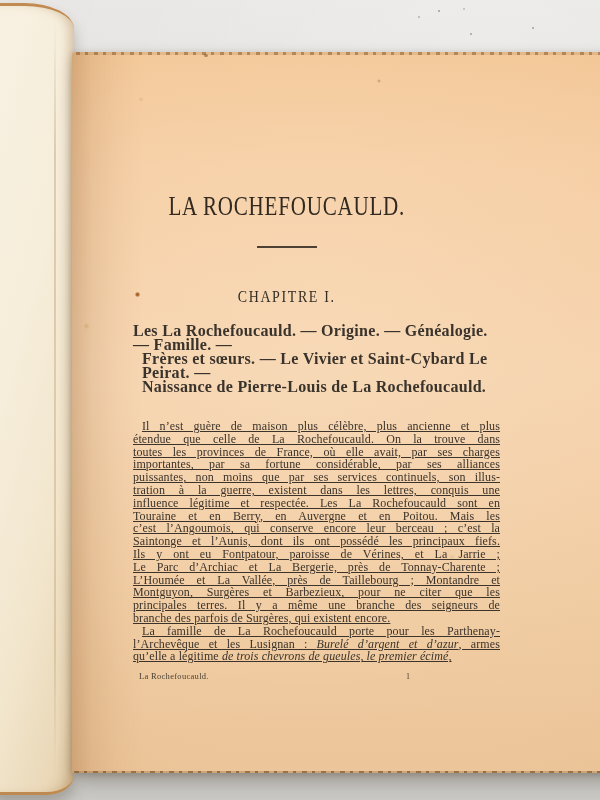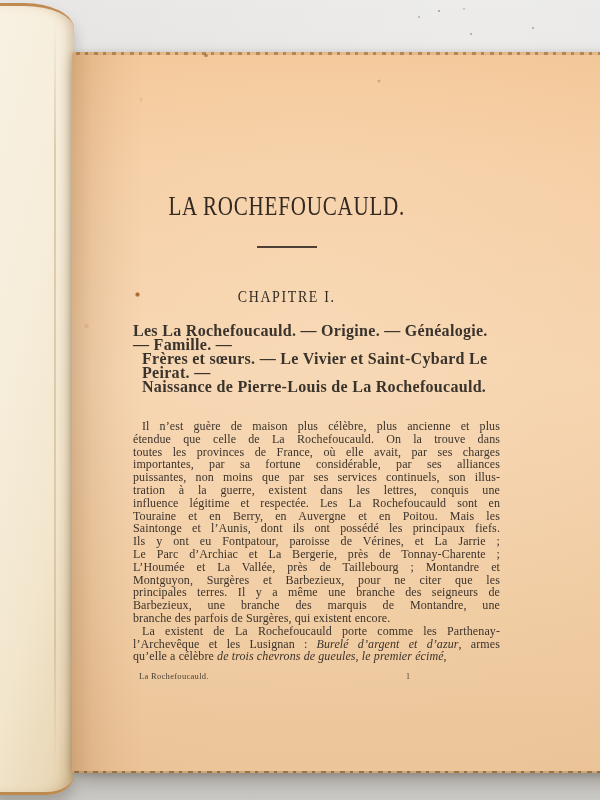--- a/index.html
+++ b/index.html
@@ -57,21 +57,21 @@
   
   .content{position:absolute;left:61px;top:0;width:367px;color:#3c332a;}
   .headings{margin-top:141px;text-align:center;transform:translateX(-30px);}
   .title{font-size:27px;line-height:1;letter-spacing:1px;color:#322a21;white-space:nowrap;}
   .scale-x{display:inline-block;transform:scaleX(.78);transform-origin:50% 50%;}
   .rule{width:60px;height:2px;background:#4d4135;margin:26px auto 0;}
   .chapter{margin-top:40px;font-size:17px;line-height:1;letter-spacing:2px;color:#352d24;white-space:nowrap;}
   .chapter .scale-x{transform:scaleX(.82);}
   .summary{margin-top:19px;font-size:16px;font-weight:700;line-height:14px;letter-spacing:.3px;color:#3a332c;}
   .sline + .sline{padding-left:9px;}
-  .body-text{margin-top:26px;font-size:12px;line-height:12.8px;letter-spacing:.1px;}
+  .body-text{margin-top:26px;font-size:12px;line-height:12.8px;letter-spacing:.1px;text-decoration:underline;}
   .bline{min-height:12.8px;}
   .bline.just{text-align:justify;text-align-last:justify;}
   .bline.ind{text-indent:9px;}
   .it{font-style:italic;text-align:center;}
   .footer-row{position:relative;margin-top:8px;height:12px;}
   .catchword{position:absolute;left:6px;top:0;font-size:8.5px;letter-spacing:.3px;color:#494036;}
   .signature{position:absolute;left:273px;top:1px;font-size:8px;color:#494036;}
 </style>
 </head>
 <body>
@@ -109,31 +109,31 @@
         </div>
       <div class="body-text">
           <div class="bline ind just"><span>Il n’est guère de maison plus célèbre, plus ancienne et plus</span></div>
           <div class="bline just"><span>étendue que celle de La Rochefoucauld. On la trouve dans</span></div>
           <div class="bline just"><span>toutes les provinces de France, où elle avait, par ses charges</span></div>
           <div class="bline just"><span>importantes, par sa fortune considérable, par ses alliances</span></div>
           <div class="bline just"><span>puissantes, non moins que par ses services continuels, son illus-</span></div>
           <div class="bline just"><span>tration à la guerre, existent dans les lettres, conquis une</span></div>
           <div class="bline just"><span>influence légitime et respectée. Les La Rochefoucauld sont en</span></div>
           <div class="bline just"><span>Touraine et en Berry, en Auvergne et en Poitou. Mais les</span></div>
+          <div class="bline just"><span>c’est l’Angoumois, qui conserve encore leur berceau ; c’est la</span></div>
           <div class="bline just"><span>Saintonge et l’Aunis, dont ils ont possédé les principaux fiefs.</span></div>
           <div class="bline just"><span>Ils y ont eu Fontpatour, paroisse de Vérines, et La Jarrie ;</span></div>
           <div class="bline just"><span>Le Parc d’Archiac et La Bergerie, près de Tonnay-Charente ;</span></div>
           <div class="bline just"><span>L’Houmée et La Vallée, près de Taillebourg ; Montandre et</span></div>
           <div class="bline just"><span>Montguyon, Surgères et Barbezieux, pour ne citer que les</span></div>
           <div class="bline just"><span>principales terres. Il y a même une branche des seigneurs de</span></div>
-          <div class="bline just"><span>Barbezieux, une branche des marquis de Montandre, une</span></div>
           <div class="bline"><span>branche des parfois de Surgères, qui existent encore.</span></div>
-          <div class="bline ind just"><span>La existent de La Rochefoucauld porte comme les Parthenay-</span></div>
+          <div class="bline ind just"><span>La famille de La Rochefoucauld porte pour les Parthenay-</span></div>
           <div class="bline just"><span>l’Archevêque et les Lusignan : </span><span class="it">Burelé d’argent et d’azur</span><span>, armes</span></div>
-          <div class="bline"><span>qu’elle a célèbre </span><span class="it">de trois chevrons de gueules, le premier écimé,</span></div>
+          <div class="bline"><span>qu’elle a légitime </span><span class="it">de trois chevrons de gueules, le premier écimé,</span></div>
         </div>
       <div class="footer-row">
         <span class="catchword">La Rochefoucauld.</span>
         <span class="signature">1</span>
       </div>
     </div>
   </div>
 </div>
 
 </body></html>

